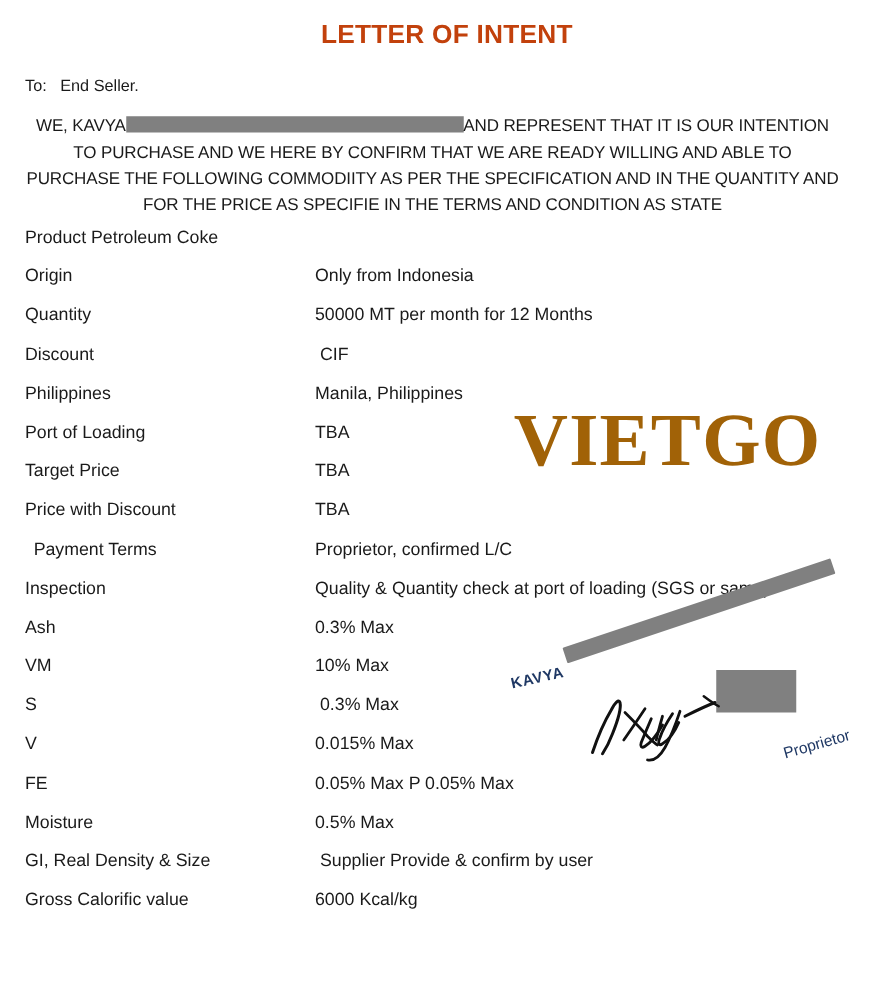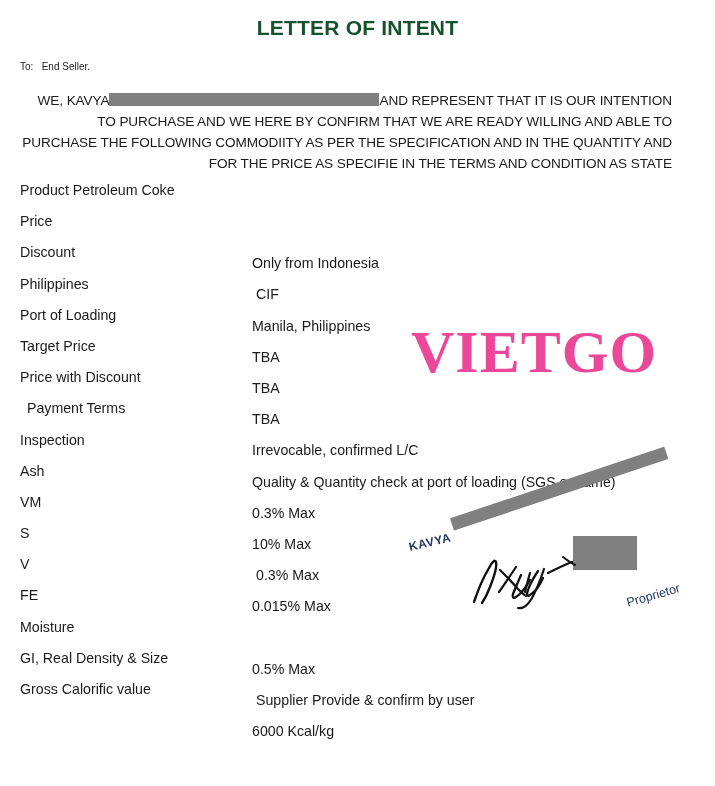--- a/index.html
+++ b/index.html
@@ -26,41 +26,41 @@
   
   .doc-title {
     position: absolute;
     top: 16px;
     left: 0;
     width: 715px;
     text-align: center;
     font-size: 21px;
     font-weight: bold;
     letter-spacing: 0.2px;
-    color: #14532d;
+    color: #c2410c;
   }
 
   
   .to-line {
     position: absolute;
     top: 61px;
     left: 20px;
-    font-size: 10px;
+    font-size: 13px;
     white-space: pre;
   }
 
   
   .intro {
     position: absolute;
     top: 90px;
     left: 20px;
     width: 652px;
     font-size: 13.6px;
     line-height: 21px;
-    text-align: right;
+    text-align: center;
     letter-spacing: -0.1px;
   }
   .intro .redaction-inline {
     display: inline-block;
     width: 270px;
     height: 13px;
     background: #808080;
     vertical-align: -1px;
     margin: 0 0px;
   }
@@ -82,35 +82,34 @@
     top: 0;
     font-size: 14.2px;
     white-space: pre;
   }
   .row .value {
     position: absolute;
     left: 252px;
     top: 0;
     font-size: 14.2px;
     white-space: pre;
-    margin-top: 42px;
   }
   .row.indent-label .label { left: 23px; }
   .row.indent-value .value { left: 256px; }
 
   
   .watermark {
     position: absolute;
     left: 411px;
     top: 322px;
     font-family: "Liberation Serif", serif;
     font-weight: bold;
     font-size: 60px;
     letter-spacing: 1px;
-    color: #ec4899;
+    color: #a16207;
     line-height: 1;
   }
 
   
   .sig-block {
     position: absolute;
     left: 0;
     top: 0;
     width: 715px;
     height: 786px;
@@ -181,22 +180,26 @@
   <div class="intro">
     <span>WE, KAVYA</span><span class="redaction-inline"></span><span>AND REPRESENT THAT IT IS OUR INTENTION TO PURCHASE AND WE HERE BY CONFIRM THAT WE ARE READY WILLING AND ABLE TO PURCHASE THE FOLLOWING COMMODIITY AS PER THE SPECIFICATION AND IN THE QUANTITY AND FOR THE PRICE AS SPECIFIE IN THE TERMS AND CONDITION AS STATE</span>
   </div>
 
   <div class="rows" id="rows-container">
       <div class="row">
         <div class="label">Product Petroleum Coke</div>
         <div class="value"></div>
       </div>
       <div class="row">
-        <div class="label">Price</div>
+        <div class="label">Origin</div>
         <div class="value">Only from Indonesia</div>
+      </div>
+      <div class="row">
+        <div class="label">Quantity</div>
+        <div class="value">50000 MT per month for 12 Months</div>
       </div>
       <div class="row indent-value">
         <div class="label">Discount</div>
         <div class="value">CIF</div>
       </div>
       <div class="row">
         <div class="label">Philippines</div>
         <div class="value">Manila, Philippines</div>
       </div>
       <div class="row">
@@ -206,21 +209,21 @@
       <div class="row">
         <div class="label">Target Price</div>
         <div class="value">TBA</div>
       </div>
       <div class="row">
         <div class="label">Price with Discount</div>
         <div class="value">TBA</div>
       </div>
       <div class="row indent-label">
         <div class="label"> Payment Terms</div>
-        <div class="value">Irrevocable, confirmed L/C</div>
+        <div class="value">Proprietor, confirmed L/C</div>
       </div>
       <div class="row">
         <div class="label">Inspection</div>
         <div class="value">Quality &amp; Quantity check at port of loading (SGS or same)</div>
       </div>
       <div class="row">
         <div class="label">Ash</div>
         <div class="value">0.3% Max</div>
       </div>
       <div class="row">
@@ -230,20 +233,21 @@
       <div class="row indent-value">
         <div class="label">S</div>
         <div class="value">0.3% Max</div>
       </div>
       <div class="row">
         <div class="label">V</div>
         <div class="value">0.015% Max</div>
       </div>
       <div class="row">
         <div class="label">FE</div>
+        <div class="value">0.05% Max P 0.05% Max</div>
       </div>
       <div class="row">
         <div class="label">Moisture</div>
         <div class="value">0.5% Max</div>
       </div>
       <div class="row indent-value">
         <div class="label">GI, Real Density &amp; Size</div>
         <div class="value">Supplier Provide &amp; confirm by user</div>
       </div>
       <div class="row">

